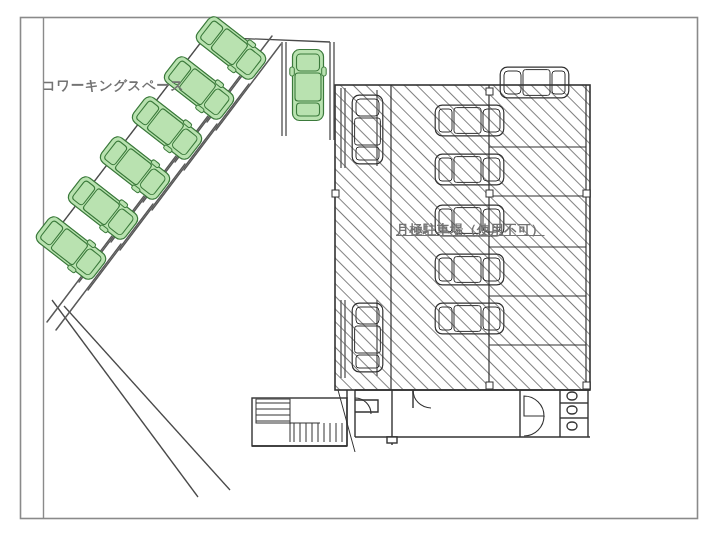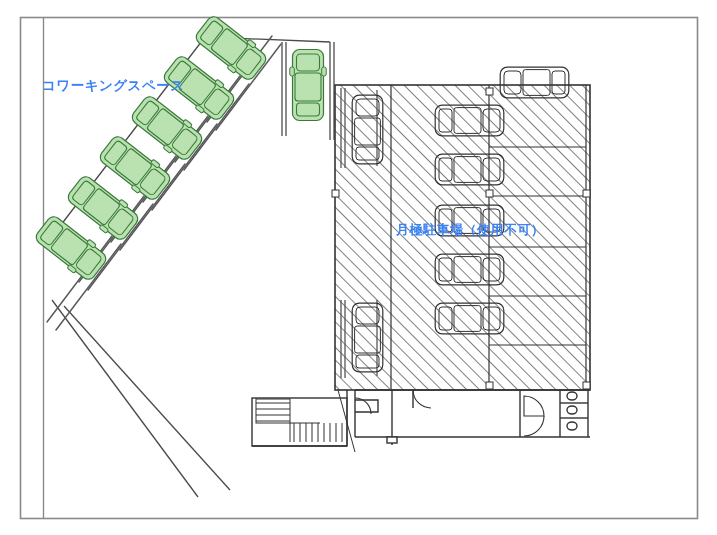--- a/index.html
+++ b/index.html
@@ -1,24 +1,24 @@
 <!DOCTYPE html>
 <html><head>
 <meta charset="utf-8">
 <style>
   html,body{margin:0;padding:0;background:#ffffff;}
   body{width:717px;height:535px;overflow:hidden;
        font-family:"DejaVu Sans","Liberation Sans",sans-serif;}
   #stage{position:relative;width:717px;height:535px;background:#fff;}
   #plan{position:absolute;left:0;top:0;}
-  .lbl{position:absolute;white-space:nowrap;color:#3b82f6;
+  .lbl{position:absolute;white-space:nowrap;color:#737373;
        font-family:"DejaVu Sans","Liberation Sans",sans-serif;}
   #lbl-cowork{left:42px;top:74px;font-size:13.5px;line-height:23px;letter-spacing:.5px;font-weight:600;}
   #lbl-cowork span{display:block;}
-  #lbl-monthly{left:396px;top:221px;font-size:13px;letter-spacing:.5px;font-weight:600;}
+  #lbl-monthly{left:396px;top:221px;font-size:13px;letter-spacing:.5px;font-weight:600;text-decoration:underline;}
 </style>
 </head>
 <body>
 
 <div id="stage">
 
   <svg id="plan" width="717" height="535" viewBox="0 0 717 535">
     <defs>
       <pattern id="hatch45" width="9" height="9" patternUnits="userSpaceOnUse" patternTransform="rotate(-45)">
         <rect width="9" height="9" fill="#ffffff"></rect>

